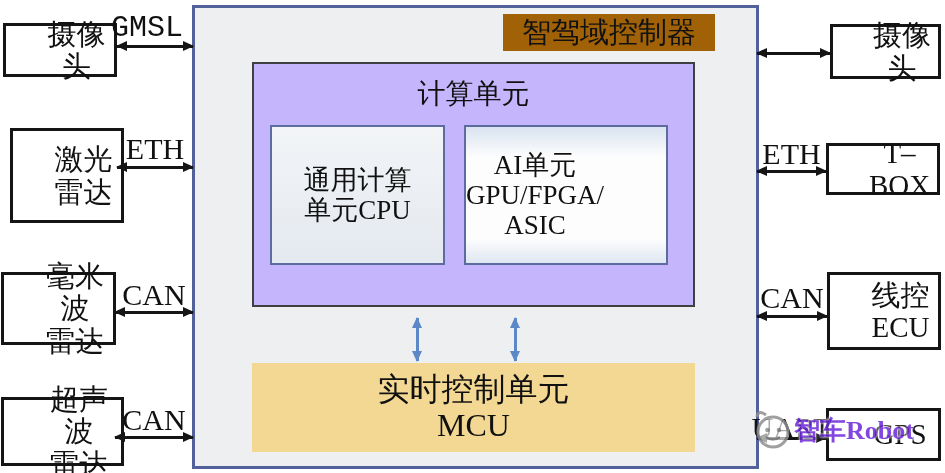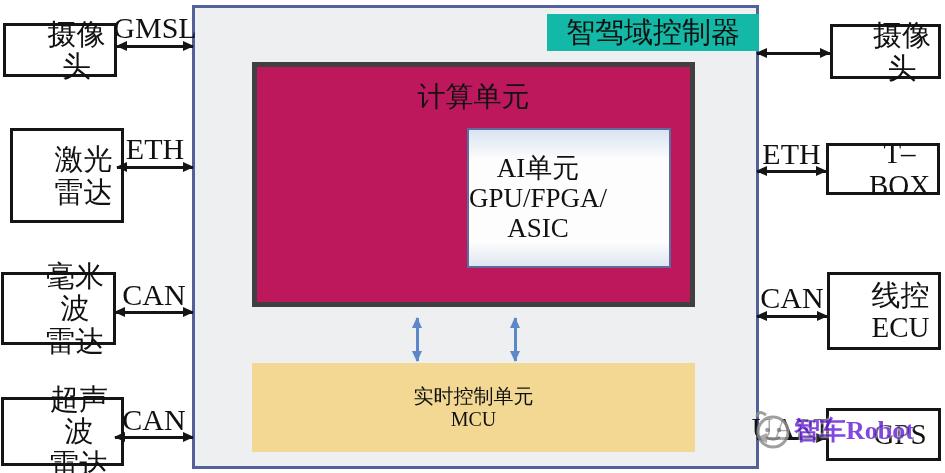--- a/index.html
+++ b/index.html
@@ -10,28 +10,28 @@
   }
   .stage { position:relative; width:945px; height:473px; background:#fff; overflow:hidden; }
 
   
   .container {
     position:absolute; left:192px; top:5px; width:567px; height:464px;
     background:#edeff1; border:3px solid #53619b;
   }
   .dc-title {
     position:absolute; left:308px; top:6px; width:212px; height:37px;
-    background:#14b8a6; display:flex; align-items:center; justify-content:center;
-    font-size:29px; white-space:nowrap;margin-left:44px;
+    background:#a16207; display:flex; align-items:center; justify-content:center;
+    font-size:29px; white-space:nowrap;
   }
 
   
   .compute {
     position:absolute; left:57px; top:54px; width:443px; height:245px;
-    background:#be185d; border:5px solid #404040;
+    background:#c4b5fd; border:2px solid #404040;
   }
   .compute-title { margin-top:11px; text-align:center; font-size:28px; }
   .cpu {
     position:absolute; left:16px; top:61px; width:175px; height:140px;
     border:2px solid #5e6b9e;
     background:linear-gradient(180deg,#f2f4f7 0%,#e4e9ef 100%);
     display:flex; align-items:center; justify-content:center;
   }
   .ai {
     position:absolute; left:210px; top:61px; width:204px; height:140px;
@@ -39,21 +39,21 @@
     background:linear-gradient(180deg,#d9e3f0 0%,#fdfdfd 22%,#fdfdfd 82%,#dfe7f1 100%);
     display:flex; align-items:center; 
   }
   .cpu .ml,.ai .ml { font-size:27px; }
 
   
   .mcu {
     position:absolute; left:57px; top:355px; width:443px; height:89px;
     background:#f2d893; display:flex; align-items:center; justify-content:center;
   }
-  .mcu .ml { font-size:20px; }
+  .mcu .ml { font-size:32px; }
 
   
   .v-arrow { position:absolute; width:3px; background:#5c88c8; }
   .v-arrow::before,.v-arrow::after {
     content:""; position:absolute; left:-4px; width:0; height:0;
     border-left:5.5px solid transparent; border-right:5.5px solid transparent;
   }
   .v-arrow::before { top:-1px; border-bottom:11px solid #5c88c8; }
   .v-arrow::after  { bottom:-1px; border-top:11px solid #5c88c8; }
   .va1 { left:221px; top:310px; height:43px; }
@@ -75,21 +75,21 @@
   .r0 { left:830px; top:24px;  width:111px; height:55px; }
   .r1 { left:826px; top:143px; width:114px; height:52px; }
   .r2 { left:827px; top:272px; width:114px; height:78px; }
   .r3 { left:826px; top:408px; width:115px; height:53px; }
 
   
   .bus-label {
     position:absolute; display:flex; justify-content:center;
     font-size:30px; line-height:1; white-space:nowrap;
   }
-  .bl0 { left:117px; top:13px;  width:76px; }
+  .bl0 { left:109px; top:13px;  width:76px;font-family:Liberation Mono, monospace; }
   .bl1 { left:117px; top:134px; width:76px; }
   .bl2 { left:115px; top:280px; width:78px; }
   .bl3 { left:115px; top:405px; width:78px; }
   .br0 { left:757px; top:21px;  width:73px; }
   .br1 { left:757px; top:139px; width:69px; }
   .br2 { left:757px; top:283px; width:70px; }
   .br3 { left:757px; top:404px; width:69px;margin-top:9px; }
 
   .h-arrow { position:absolute; height:3px; background:#151515; }
   .h-arrow::before,.h-arrow::after {
@@ -121,20 +121,24 @@
 </head>
 <body>
 
 <div class="stage">
 
   <div class="container">
     <div class="dc-title">智驾域控制器</div>
 
     <div class="compute">
       <div class="compute-title">计算单元</div>
+      <div class="cpu">
+        <span class="ml">通用计算
+单元CPU</span>
+      </div>
       <div class="ai">
         <span class="ml">AI单元
 GPU/FPGA/
 ASIC</span>
       </div>
     </div>
 
     <div class="v-arrow va1"></div>
     <div class="v-arrow va2"></div>
 

